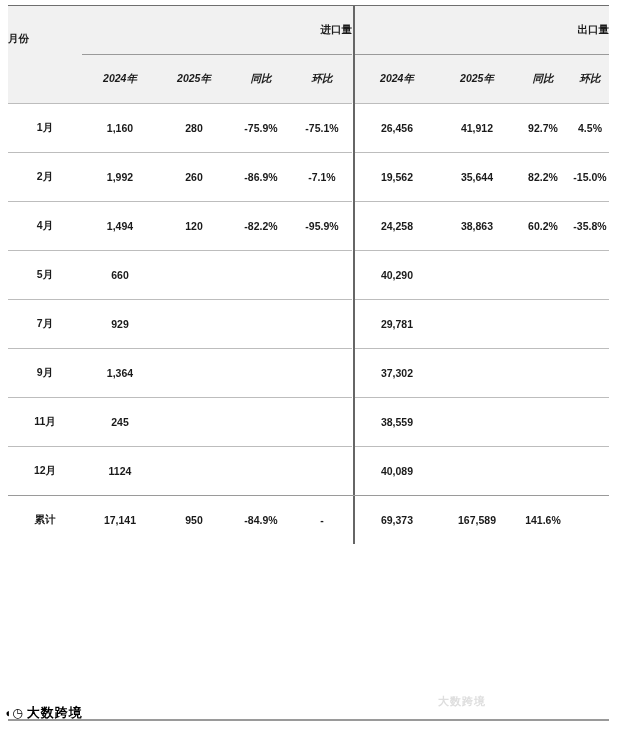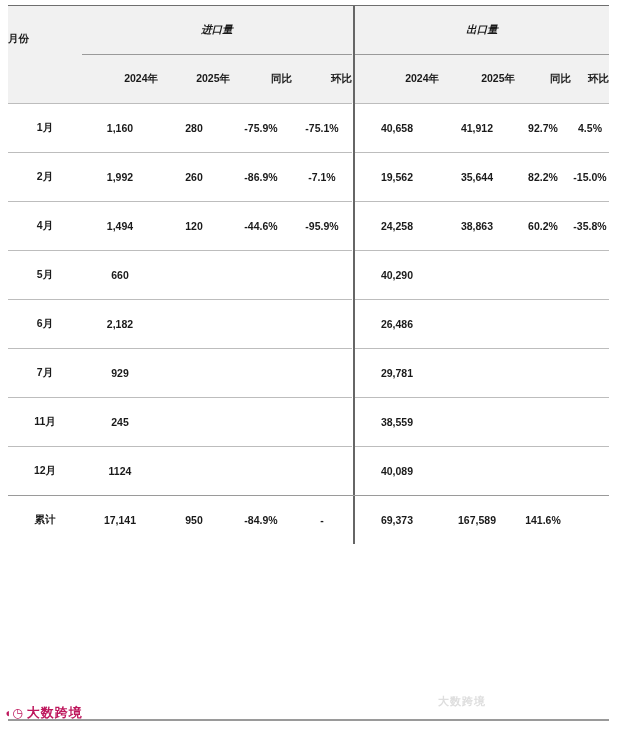--- a/index.html
+++ b/index.html
@@ -35,35 +35,35 @@
     background: #f1f1f1;
     font-weight: bold;
     font-size: 10.5px;
     color: #1a1a1a;
     padding: 0;
   }
 
   thead tr.group-row th.group-cell {
     height: 40px;
     vertical-align: middle;
-    text-align: center;
+    text-align: right;
     border-bottom: 1.5px solid #9a9a9a;
-    font-style: italic;
   }
   thead tr.group-row th.month-head {
     height: 40px;
     vertical-align: bottom;
     text-align: left;
     padding-bottom: 8px;
   }
 
   thead tr.sub-row th {
     height: 48px;
     vertical-align: middle;
-    text-align: right;
+    text-align: center;
+    font-style: italic;
   }
   thead tr.sub-row th.blank-month { }
 
   
   .divider-cell {
     width: 3px;
     padding: 0;
     background: transparent;
     position: relative;
   }
@@ -130,21 +130,21 @@
   col.c-exp-yoy  { width: 56px; }
   col.c-exp-mom  { width: 38px; }
 
   
   .watermark {
     position: absolute;
     left: 4px;
     top: 704px;
     font-size: 13px;
     font-weight: bold;
-    color: #be185d;
+    color: #000000;
     letter-spacing: 1px;
     white-space: nowrap;
     user-select: none;
     pointer-events: none;
   }
   .watermark .wm-logo {
     display: inline-block;
     margin-right: 3px;
     font-size: 12px;
   }
@@ -203,81 +203,81 @@
     </thead>
 
     <tbody id="table-body">
         <tr>
           <td>1月</td>
           <td>1,160</td>
           <td>280</td>
           <td>-75.9%</td>
           <td>-75.1%</td>
           <td class="divider-cell"></td>
-          <td>40,658</td>
+          <td>26,456</td>
           <td>41,912</td>
           <td>92.7%</td>
           <td>4.5%</td>
         </tr>
         <tr>
           <td>2月</td>
           <td>1,992</td>
           <td>260</td>
           <td>-86.9%</td>
           <td>-7.1%</td>
           <td class="divider-cell"></td>
           <td>19,562</td>
           <td>35,644</td>
           <td>82.2%</td>
           <td>-15.0%</td>
         </tr>
         <tr>
           <td>4月</td>
           <td>1,494</td>
           <td>120</td>
-          <td>-44.6%</td>
+          <td>-82.2%</td>
           <td>-95.9%</td>
           <td class="divider-cell"></td>
           <td>24,258</td>
           <td>38,863</td>
           <td>60.2%</td>
           <td>-35.8%</td>
         </tr>
         <tr>
           <td>5月</td>
           <td>660</td>
           <td></td>
           <td></td>
           <td></td>
           <td class="divider-cell"></td>
           <td>40,290</td>
           <td></td>
           <td></td>
           <td></td>
         </tr>
         <tr>
-          <td>6月</td>
-          <td>2,182</td>
-          <td></td>
-          <td></td>
-          <td></td>
-          <td class="divider-cell"></td>
-          <td>26,486</td>
-          <td></td>
-          <td></td>
-          <td></td>
-        </tr>
-        <tr>
           <td>7月</td>
           <td>929</td>
           <td></td>
           <td></td>
           <td></td>
           <td class="divider-cell"></td>
           <td>29,781</td>
+          <td></td>
+          <td></td>
+          <td></td>
+        </tr>
+        <tr>
+          <td>9月</td>
+          <td>1,364</td>
+          <td></td>
+          <td></td>
+          <td></td>
+          <td class="divider-cell"></td>
+          <td>37,302</td>
           <td></td>
           <td></td>
           <td></td>
         </tr>
         <tr>
           <td>11月</td>
           <td>245</td>
           <td></td>
           <td></td>
           <td></td>

